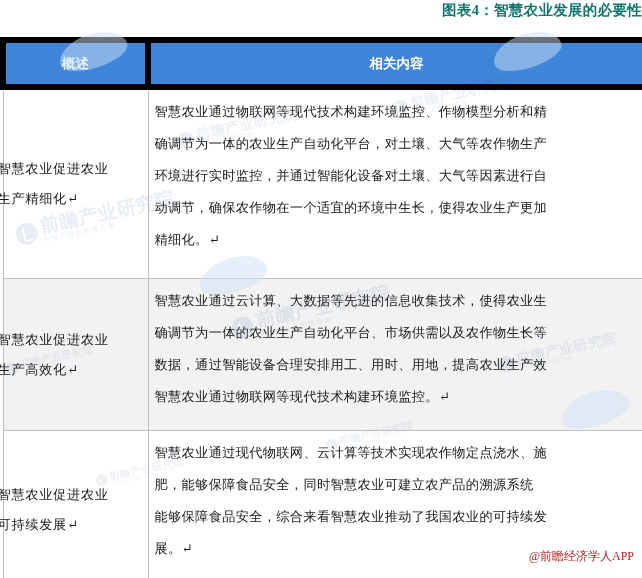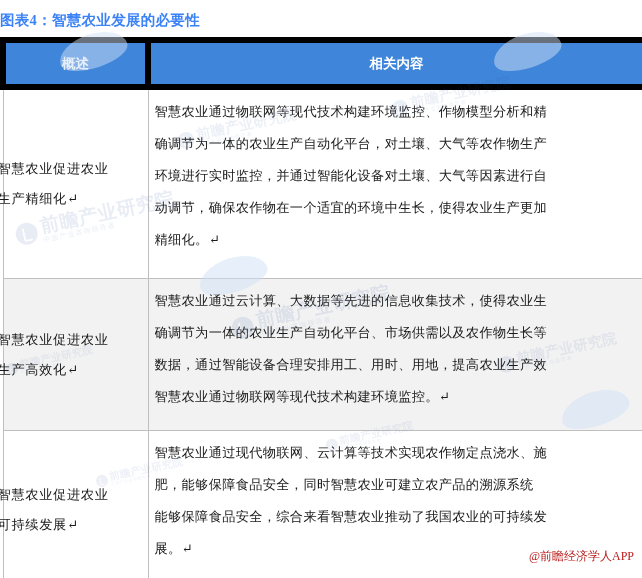--- a/index.html
+++ b/index.html
@@ -12,27 +12,26 @@
     height: 578px;
     overflow: hidden;
     font-family: "Liberation Serif", "DejaVu Serif", serif;
     color: #000000;
     position: relative;
   }
 
   
   .title {
     width: 100%;
-    text-align: left;
+    text-align: right;
     font-family: "Liberation Serif", "DejaVu Serif", serif;
     font-weight: bold;
     font-size: 14.5px;
     letter-spacing: 0.3px;
-    color: #3b82f6;
-    padding-top: 10px;
+    color: #0f766e;
     height: 21px;
     line-height: 21px;
     box-sizing: content-box;
   }
 
   
   .table-wrap {
     position: absolute;
     left: 0;
     top: 37px;

